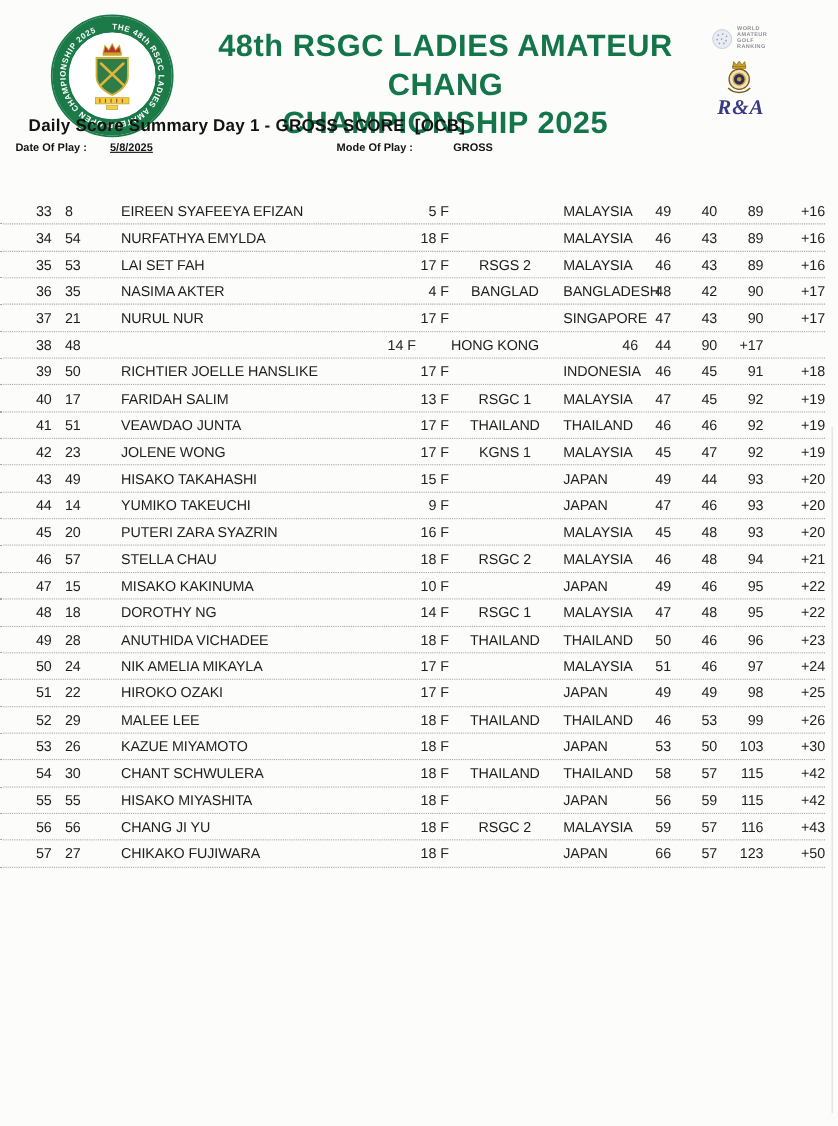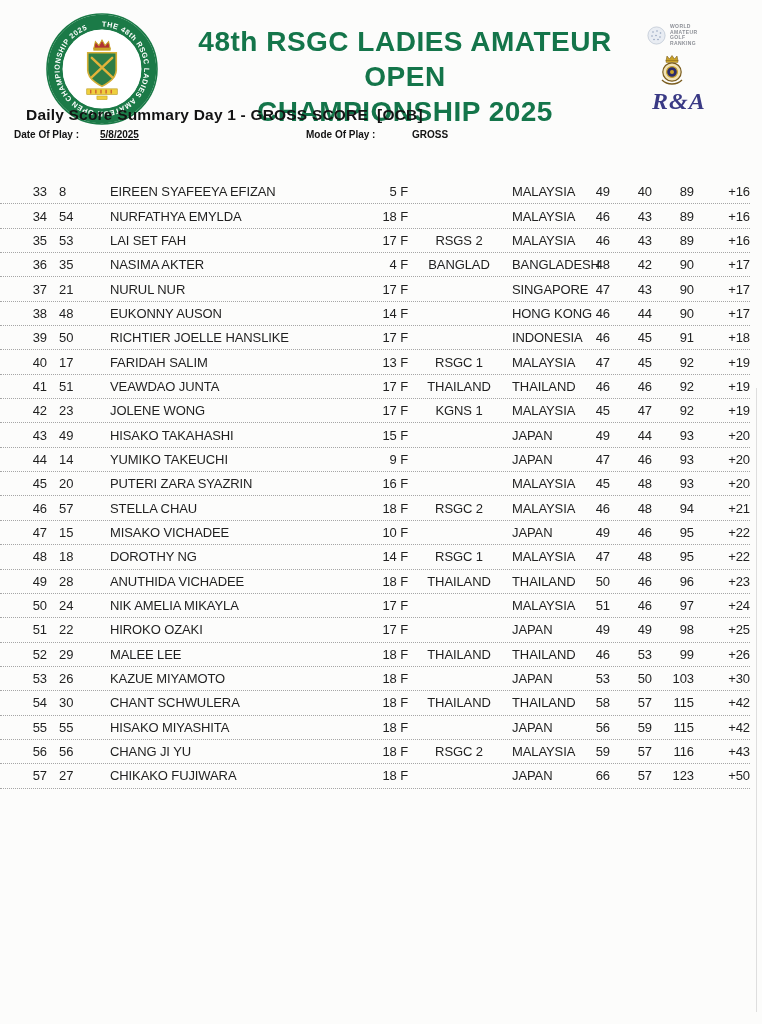--- a/index.html
+++ b/index.html
@@ -22,21 +22,21 @@
   .wagr{display:flex;align-items:center;gap:4px;margin-left:2px;}
   .wagr-text{display:flex;flex-direction:column;}
   .wagr-text span{
     font-size:5px;line-height:5.5px;letter-spacing:.4px;color:#8d9097;
     font-weight:bold;
   }
   .ra-crest{display:block;margin:8px 0 0 14px;}
   .ra-word{
     margin:2px 0 12px 7px;
     font-family:"Liberation Serif", serif;font-style:italic;font-weight:bold;
-    font-size:24px;color:#3a3a85;letter-spacing:1px;
+    font-size:19px;color:#3a3a85;letter-spacing:1px;
   }
 
   
   .report-title{
     position:absolute;left:26px;top:106px;
     font-size:15.5px;font-weight:bold;color:#131313;letter-spacing:.2px;
     white-space:pre;
   }
   .meta-row{position:absolute;left:14px;top:129px;width:740px;height:18px;
     font-size:10px;font-weight:bold;color:#131313;}
@@ -86,21 +86,21 @@
 
     <path d="M42 40 h28 v17 c0 10 -14 16 -14 16 c0 0 -14 -6 -14 -16 z" fill="#2e7d46" stroke="#d4af37" stroke-width="1.6"></path>
     <path d="M46 45 L66 64 M66 45 L46 64" stroke="#e3b33a" stroke-width="2.4" stroke-linecap="round"></path>
 
     <rect x="41" y="75.5" width="30" height="5.5" fill="#efcf3e" stroke="#b89a20" stroke-width="0.6"></rect>
     <path d="M45 76.5 v3.5 M50 76.5 v3.5 M55 76.5 v3.5 M60 76.5 v3.5 M65 76.5 v3.5" stroke="#c0392b" stroke-width="1"></path>
     <rect x="51" y="82.5" width="10" height="3.6" fill="#efcf3e" stroke="#b89a20" stroke-width="0.5"></rect>
   </svg>
 
   <div class="title-block">
-    <div>48th RSGC LADIES AMATEUR OPEN</div>
+    <div>48th RSGC LADIES AMATEUR CHANG</div>
     <div>CHAMPIONSHIP 2025</div>
   </div>
 
   <div class="right-logos">
     <div class="wagr">
       <svg width="19" height="19" viewBox="0 0 19 19">
         <circle cx="9.5" cy="9.5" r="8.6" fill="#e9edf3" stroke="#bfc8d4" stroke-width="0.8"></circle>
         <g fill="#93a3bd">
           <circle cx="6" cy="6" r="0.8"></circle>
             <circle cx="10" cy="5" r="0.8"></circle>
@@ -201,21 +201,20 @@
       <span class="c-country">SINGAPORE</span>
       <span class="c-r1">47</span>
       <span class="c-r2">43</span>
       <span class="c-total">90</span>
       <span class="c-par">+17</span>
     </div>
 
     <div class="srow">
       <span class="c-pos">38</span>
       <span class="c-no">48</span>
-      <span class="c-name">EUKONNY AUSON</span>
       <span class="c-holes">14 F</span>
       <span class="c-club"></span>
       <span class="c-country">HONG KONG</span>
       <span class="c-r1">46</span>
       <span class="c-r2">44</span>
       <span class="c-total">90</span>
       <span class="c-par">+17</span>
     </div>
 
     <div class="srow">
@@ -318,21 +317,21 @@
       <span class="c-country">MALAYSIA</span>
       <span class="c-r1">46</span>
       <span class="c-r2">48</span>
       <span class="c-total">94</span>
       <span class="c-par">+21</span>
     </div>
 
     <div class="srow">
       <span class="c-pos">47</span>
       <span class="c-no">15</span>
-      <span class="c-name">MISAKO VICHADEE</span>
+      <span class="c-name">MISAKO KAKINUMA</span>
       <span class="c-holes">10 F</span>
       <span class="c-club"></span>
       <span class="c-country">JAPAN</span>
       <span class="c-r1">49</span>
       <span class="c-r2">46</span>
       <span class="c-total">95</span>
       <span class="c-par">+22</span>
     </div>
 
     <div class="srow">

